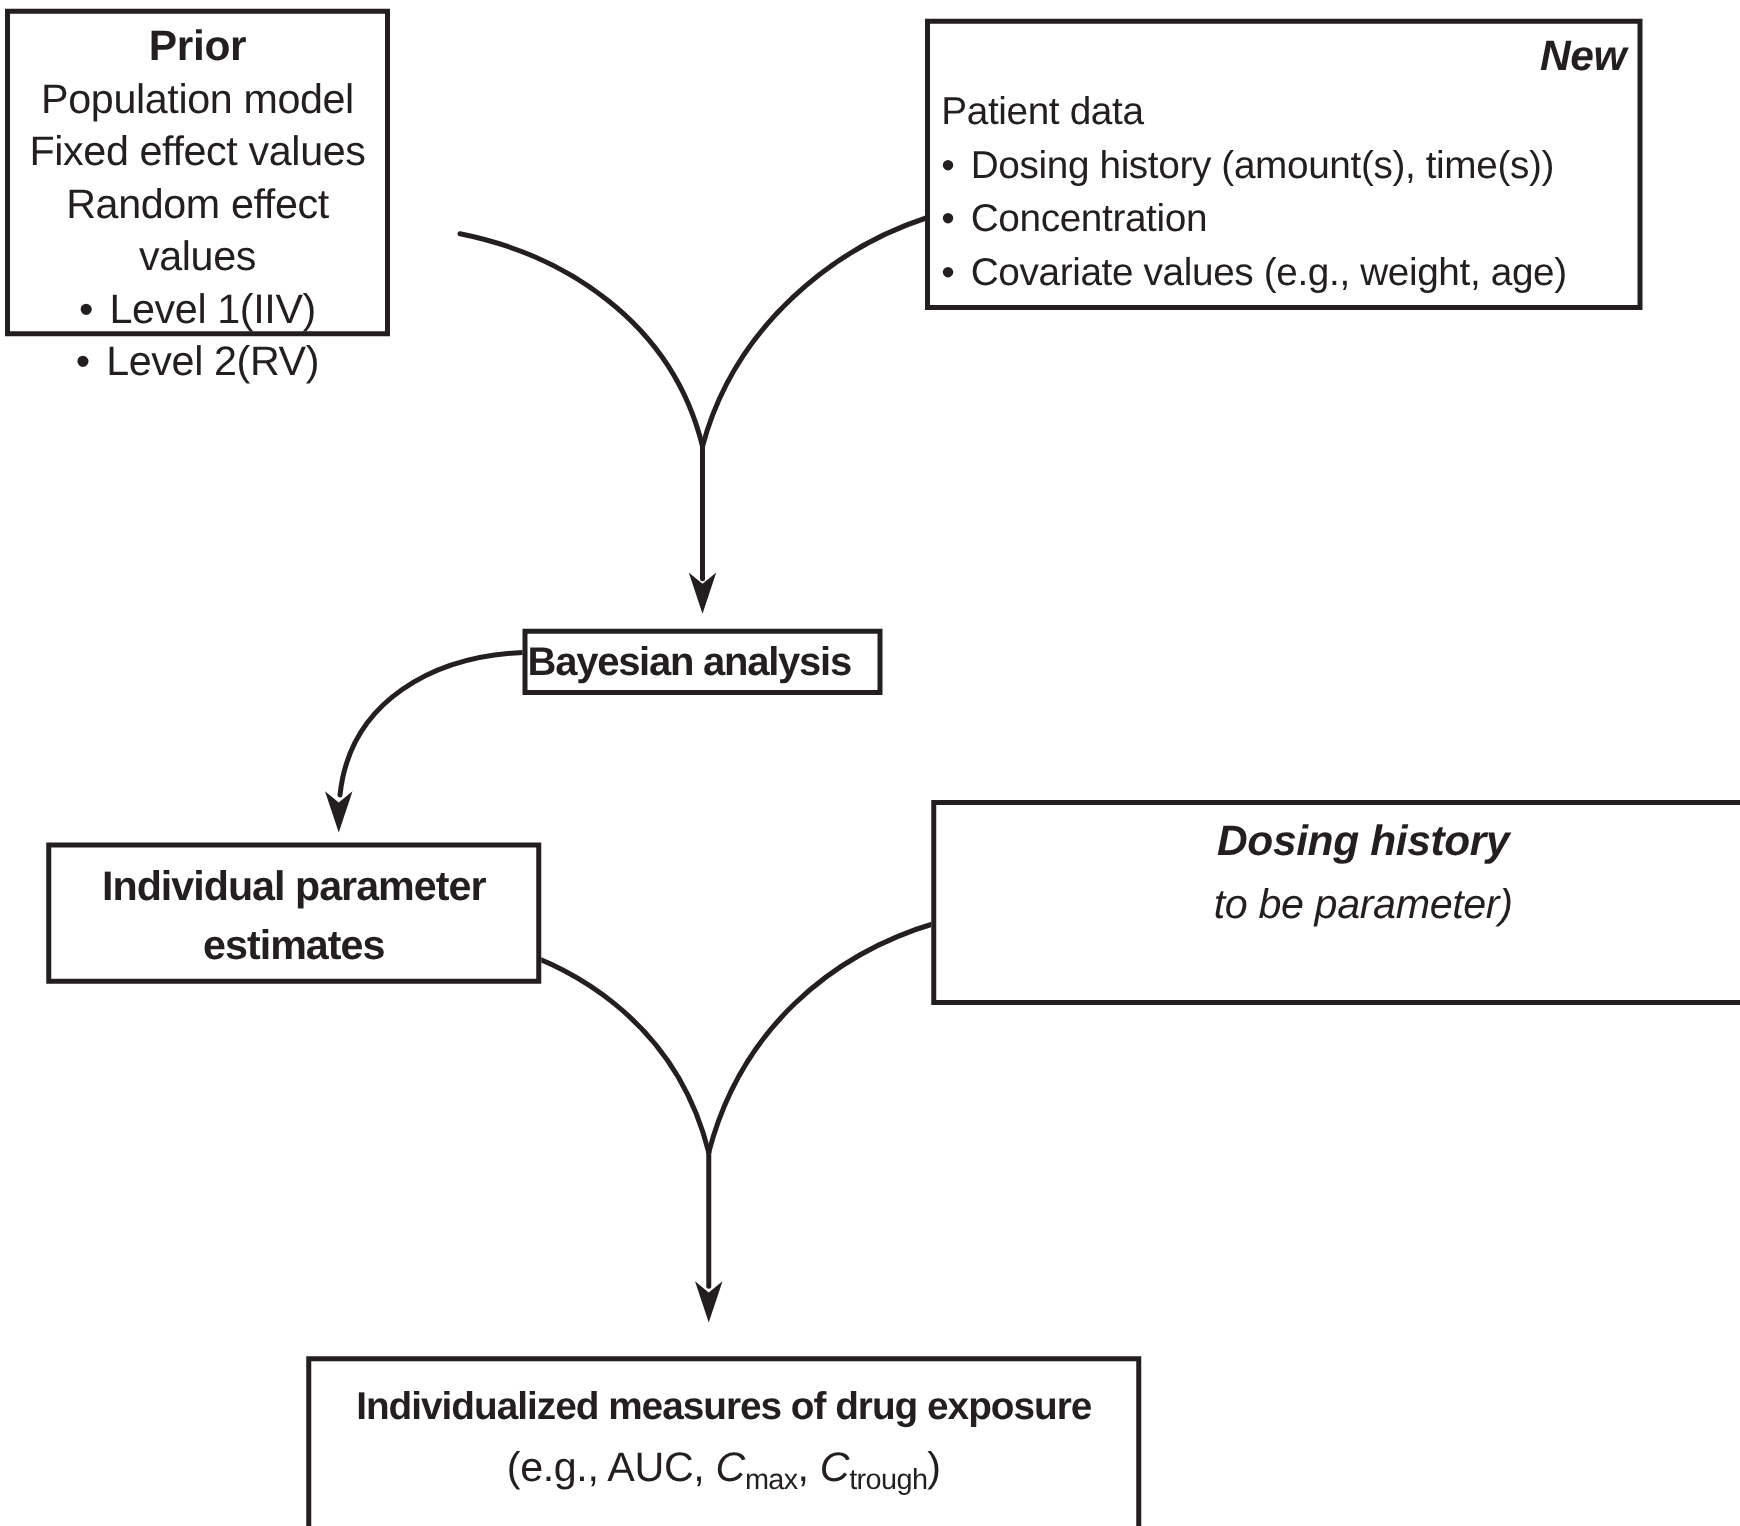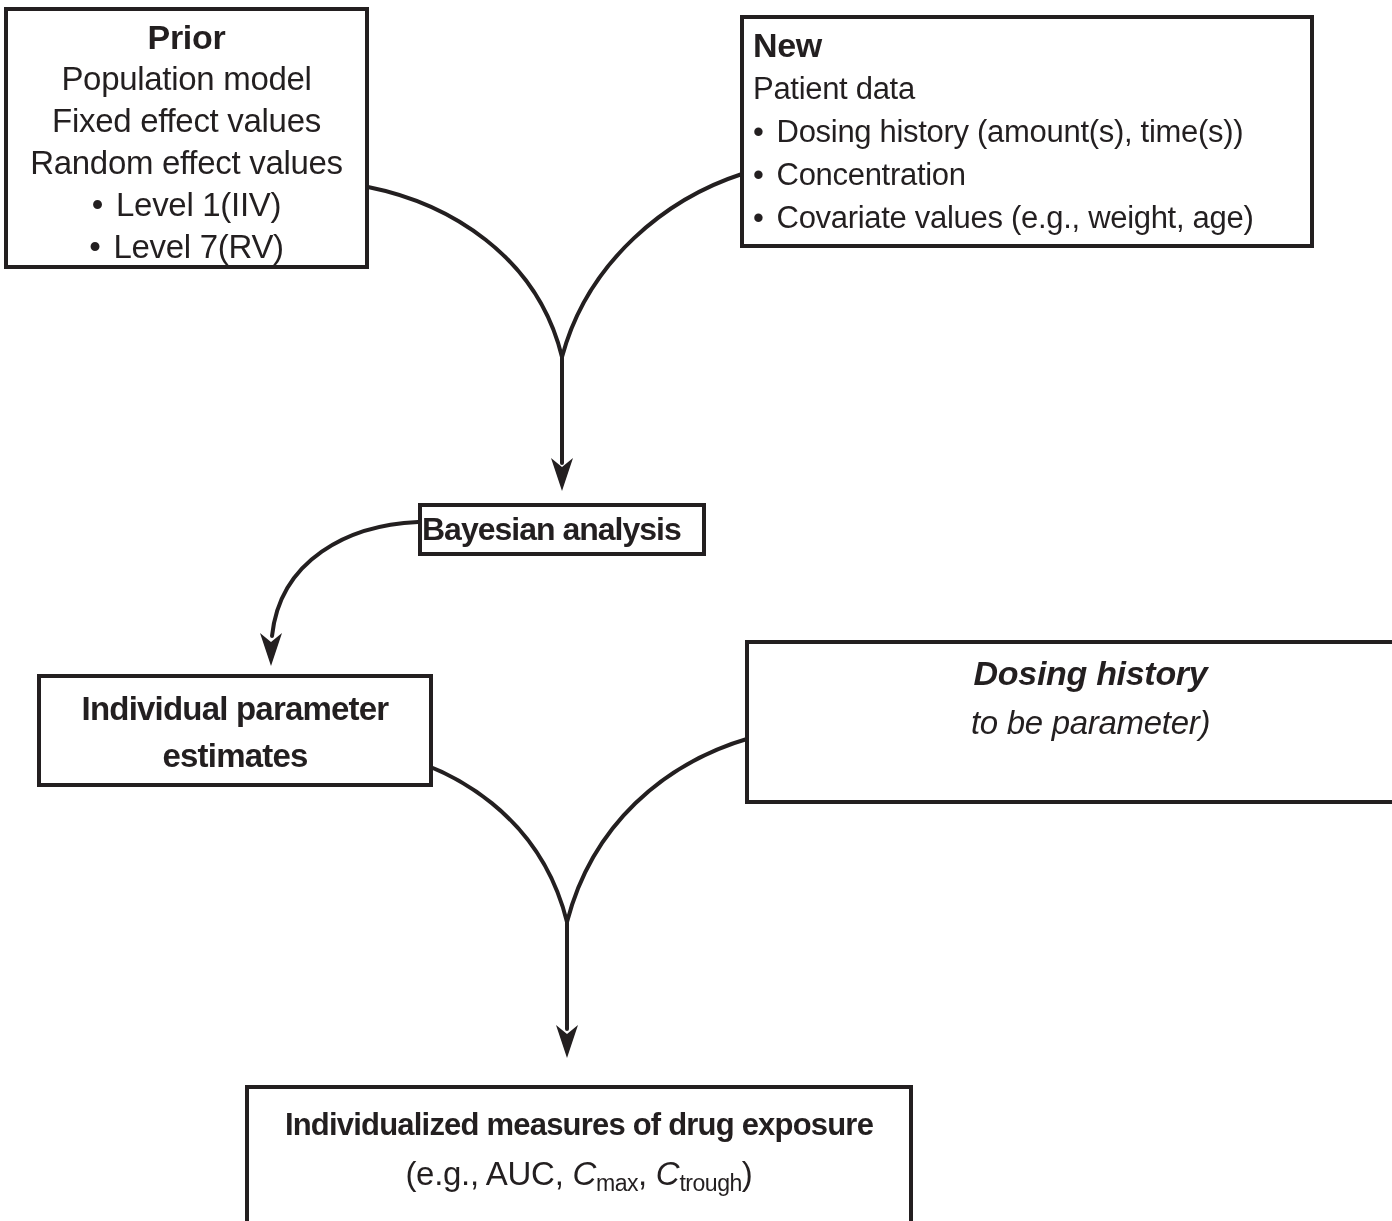--- a/index.html
+++ b/index.html
@@ -26,34 +26,34 @@
     border: 4px solid #231f20;
     background: #ffffff;
     text-align: center;
     letter-spacing: -0.3px;
   }
 
   .bold { font-weight: bold; }
 
   
   .box-prior {
-    left: 4px; top: 7px; width: 365px; height: 262px;
+    left: 4px; top: 7px; width: 308px; height: 262px;
     padding-top: 5px;
     font-size: 33px; line-height: 42px;
   }
   .box-prior .title { font-size: 34px; }
 
   
   .box-new {
     left: 740px; top: 15px; width: 574px; height: 233px;
     padding: 5px 9px 0 9px;
     font-size: 31px; line-height: 43px;
     text-align: left;
   }
-  .box-new .title { text-align: left; font-size: 34px; }
+  .box-new .title { text-align: right; font-size: 34px; font-style: italic; }
 
   
   .box-bayesian {
     left: 418px; top: 503px; width: 288px; height: 53px;
     display: flex; align-items: center; justify-content: flex-start;
     font-size: 32px; letter-spacing: -1px;
   }
 
   
   .box-individual {
@@ -117,21 +117,21 @@
 
   <div class="box box-prior">
     <div class="title bold">Prior</div>
     <div class="line">Population model</div>
     <div class="line">Fixed effect values</div>
     <div class="line">Random effect values</div>
     <div class="line bullet-line">
       <span class="bullet">•</span><span>Level 1(IIV)</span>
     </div>
     <div class="line bullet-line">
-      <span class="bullet">•</span><span>Level 7(RV)</span>
+      <span class="bullet">•</span><span>Level 2(RV)</span>
     </div>
   </div>
 
   <div class="box box-new">
     <div class="title bold">New</div>
     <div class="line">Patient data</div>
     <div class="line bullet-line">
       <span class="bullet">•</span><span>Dosing history (amount(s), time(s))</span>
     </div>
     <div class="line bullet-line">

